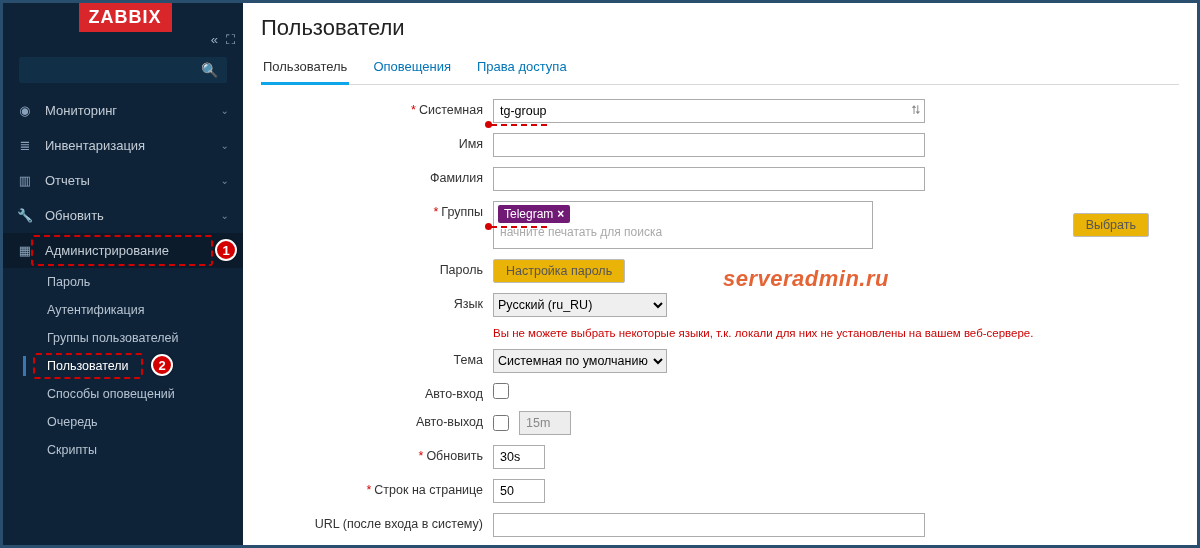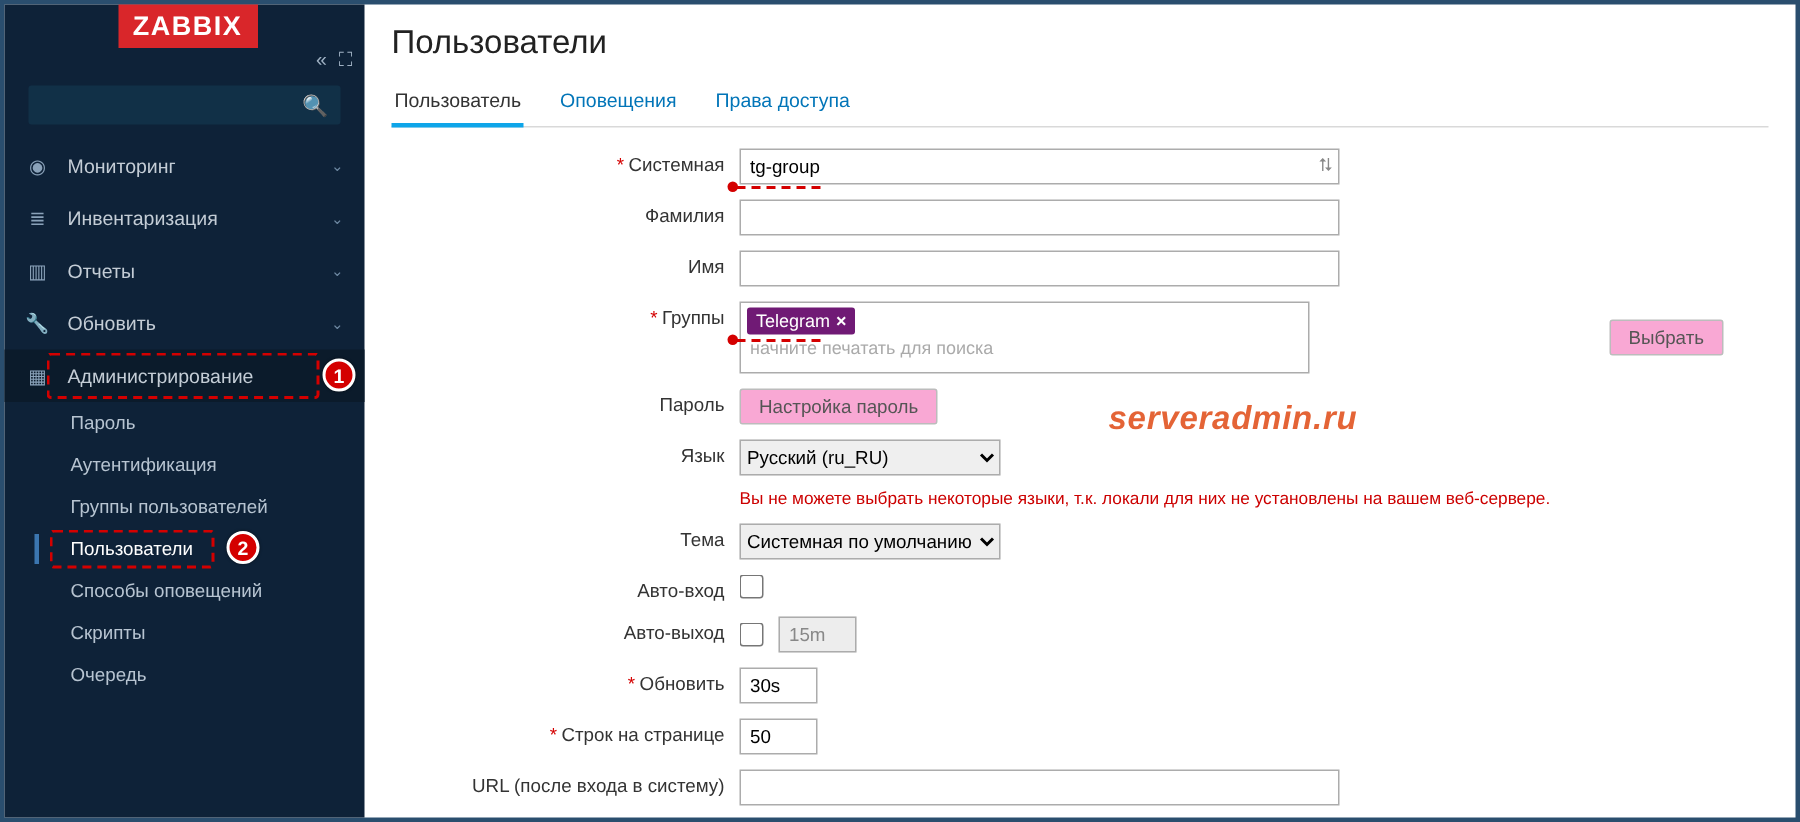--- a/index.html
+++ b/index.html
@@ -29,43 +29,43 @@
   .page-title { font-size: 22px; font-weight: 400; color: #222; margin: 2px 0 12px; }
   .tabs { display: flex; gap: 22px; border-bottom: 1px solid #d9d9d9; margin-bottom: 14px; }
   .tab { padding: 6px 2px 8px; font-size: 13px; color: #0275b8; cursor: pointer; }
   .tab.active { color: #333; border-bottom: 3px solid #0ea5e9; margin-bottom: -1px; }
   
   .form-row { display: flex; align-items: flex-start; margin-bottom: 10px; }
   .form-label { width: 232px; text-align: right; padding-right: 10px; padding-top: 4px; color: #333; font-size: 12.5px; }
   .req { color: #d40000; margin-right: 3px; }
   .form-ctrl { flex: 1; display: flex; align-items: center; gap: 10px; flex-wrap: wrap; position: relative; }
   .inp { height: 24px; border: 1px solid #acacac; padding: 2px 6px; font-size: 12.5px; background:#fff; }
-  .inp.wide { width: 400px; }
+  .inp.wide { width: 432px; }
   .inp.small { width: 52px; text-align:left; }
   .inp-wrap { position: relative; display: inline-block; }
   .inp-ic-right { position: absolute; right: 5px; top: 4px; color: #888; font-size: 12px; }
   .sel { height: 24px; border:1px solid #acacac; font-size:12.5px; background:#efefef; }
   .sel.mid { width: 174px; }
   .chk { width: 16px; height: 16px; border:1px solid #acacac; background:#fff; }
-  .btn { height: 24px; border:1px solid #0275b8; background:#f9a8d4; color:#0275b8; padding: 0 12px; font-size:12.5px; cursor:pointer; border-radius:2px; }
+  .btn { height: 24px; border:1px solid #0275b8; background:#eab308; color:#0275b8; padding: 0 12px; font-size:12.5px; cursor:pointer; border-radius:2px; }
   .btn.plain { border-color:#bcbcbc; color:#555; }
   .warn { color: #c00; font-size: 11.5px; }
   
   
   .multiselect { width: 380px; min-height: 48px; border:1px solid #acacac; background:#fff; padding:3px 4px; }
   .chip { display:inline-flex; align-items:center; background:#701a75; color:#fff; font-size:12px; padding:2px 6px; border-radius:2px; gap:4px; }
   .chip-x { font-weight:700; cursor:pointer; }
   .ms-ph { color:#aaa; font-size:12px; padding:2px 2px 0; }
   
   .ro { background:#ededed; color:#888; }
   
   .hint-dash { position:absolute; border-top:2px dashed #d40000; width:56px; }
   .hint-dot { position:absolute; width:7px; height:7px; background:#d40000; border-radius:50%; }
   
-  .watermark { position:absolute; left:496px; top:263px; font-size:22px; font-weight:700; color: #e04a14; opacity:.85; text-shadow: 0 0 1px #fff; pointer-events:none; font-style:italic; letter-spacing:.5px; }
+  .watermark { position:absolute; left:480px; top:263px; font-size:22px; font-weight:700; color: #e04a14; opacity:.85; text-shadow: 0 0 1px #fff; pointer-events:none; font-style:italic; letter-spacing:.5px; }
 </style>
 </head>
 <body>
 
 <div class="app">
 
   <div class="sidebar">
     <div class="sb-top">
       <div class="logo">ZABBIX</div>
       <div class="sb-top-ctrls">
@@ -108,22 +108,22 @@
     </div>
     <div class="sb-sub">Пароль</div>
     <div class="sb-sub">Аутентификация</div>
     <div class="sb-sub">Группы пользователей</div>
     <div class="sb-sub selected" style="position:relative;">
       <span>Пользователи</span>
       <div class="annot-box" style="left:30px; width:110px; top:1px; bottom:1px;"></div>
       <div class="annot-badge" style="left:148px; top:2px;">2</div>
     </div>
     <div class="sb-sub">Способы оповещений</div>
+    <div class="sb-sub">Очередь</div>
     <div class="sb-sub">Скрипты</div>
-    <div class="sb-sub">Очередь</div>
   </div>
 
   <div class="main">
     <h1 class="page-title">Пользователи</h1>
 
     <div class="tabs">
       <div class="tab active">Пользователь</div>
       <div class="tab">Оповещения</div>
       <div class="tab">Права доступа</div>
     </div>
@@ -134,28 +134,28 @@
         <span class="inp-wrap">
           <input class="inp wide" value="tg-group" style="">
           <span class="inp-ic-right">⮁</span>
         </span>
         <span class="hint-dot" style="left:-8px; top:22px;"></span>
         <span class="hint-dash" style="left:-2px; top:25px;"></span>
       </div>
     </div>
 
     <div class="form-row">
+      <div class="form-label"><span>Имя</span></div>
+      <div class="form-ctrl">
+          <input class="inp wide" value="" style="">
+        </div>
+    </div>
+
+    <div class="form-row">
       <div class="form-label"><span>Фамилия</span></div>
-      <div class="form-ctrl">
-          <input class="inp wide" value="" style="">
-        </div>
-    </div>
-
-    <div class="form-row">
-      <div class="form-label"><span>Имя</span></div>
       <div class="form-ctrl">
           <input class="inp wide" value="" style="">
         </div>
     </div>
 
     <div class="form-row">
       <div class="form-label"><span class="req">*</span><span>Группы</span></div>
       <div class="form-ctrl">
         <div class="multiselect">
           <span class="chip">

